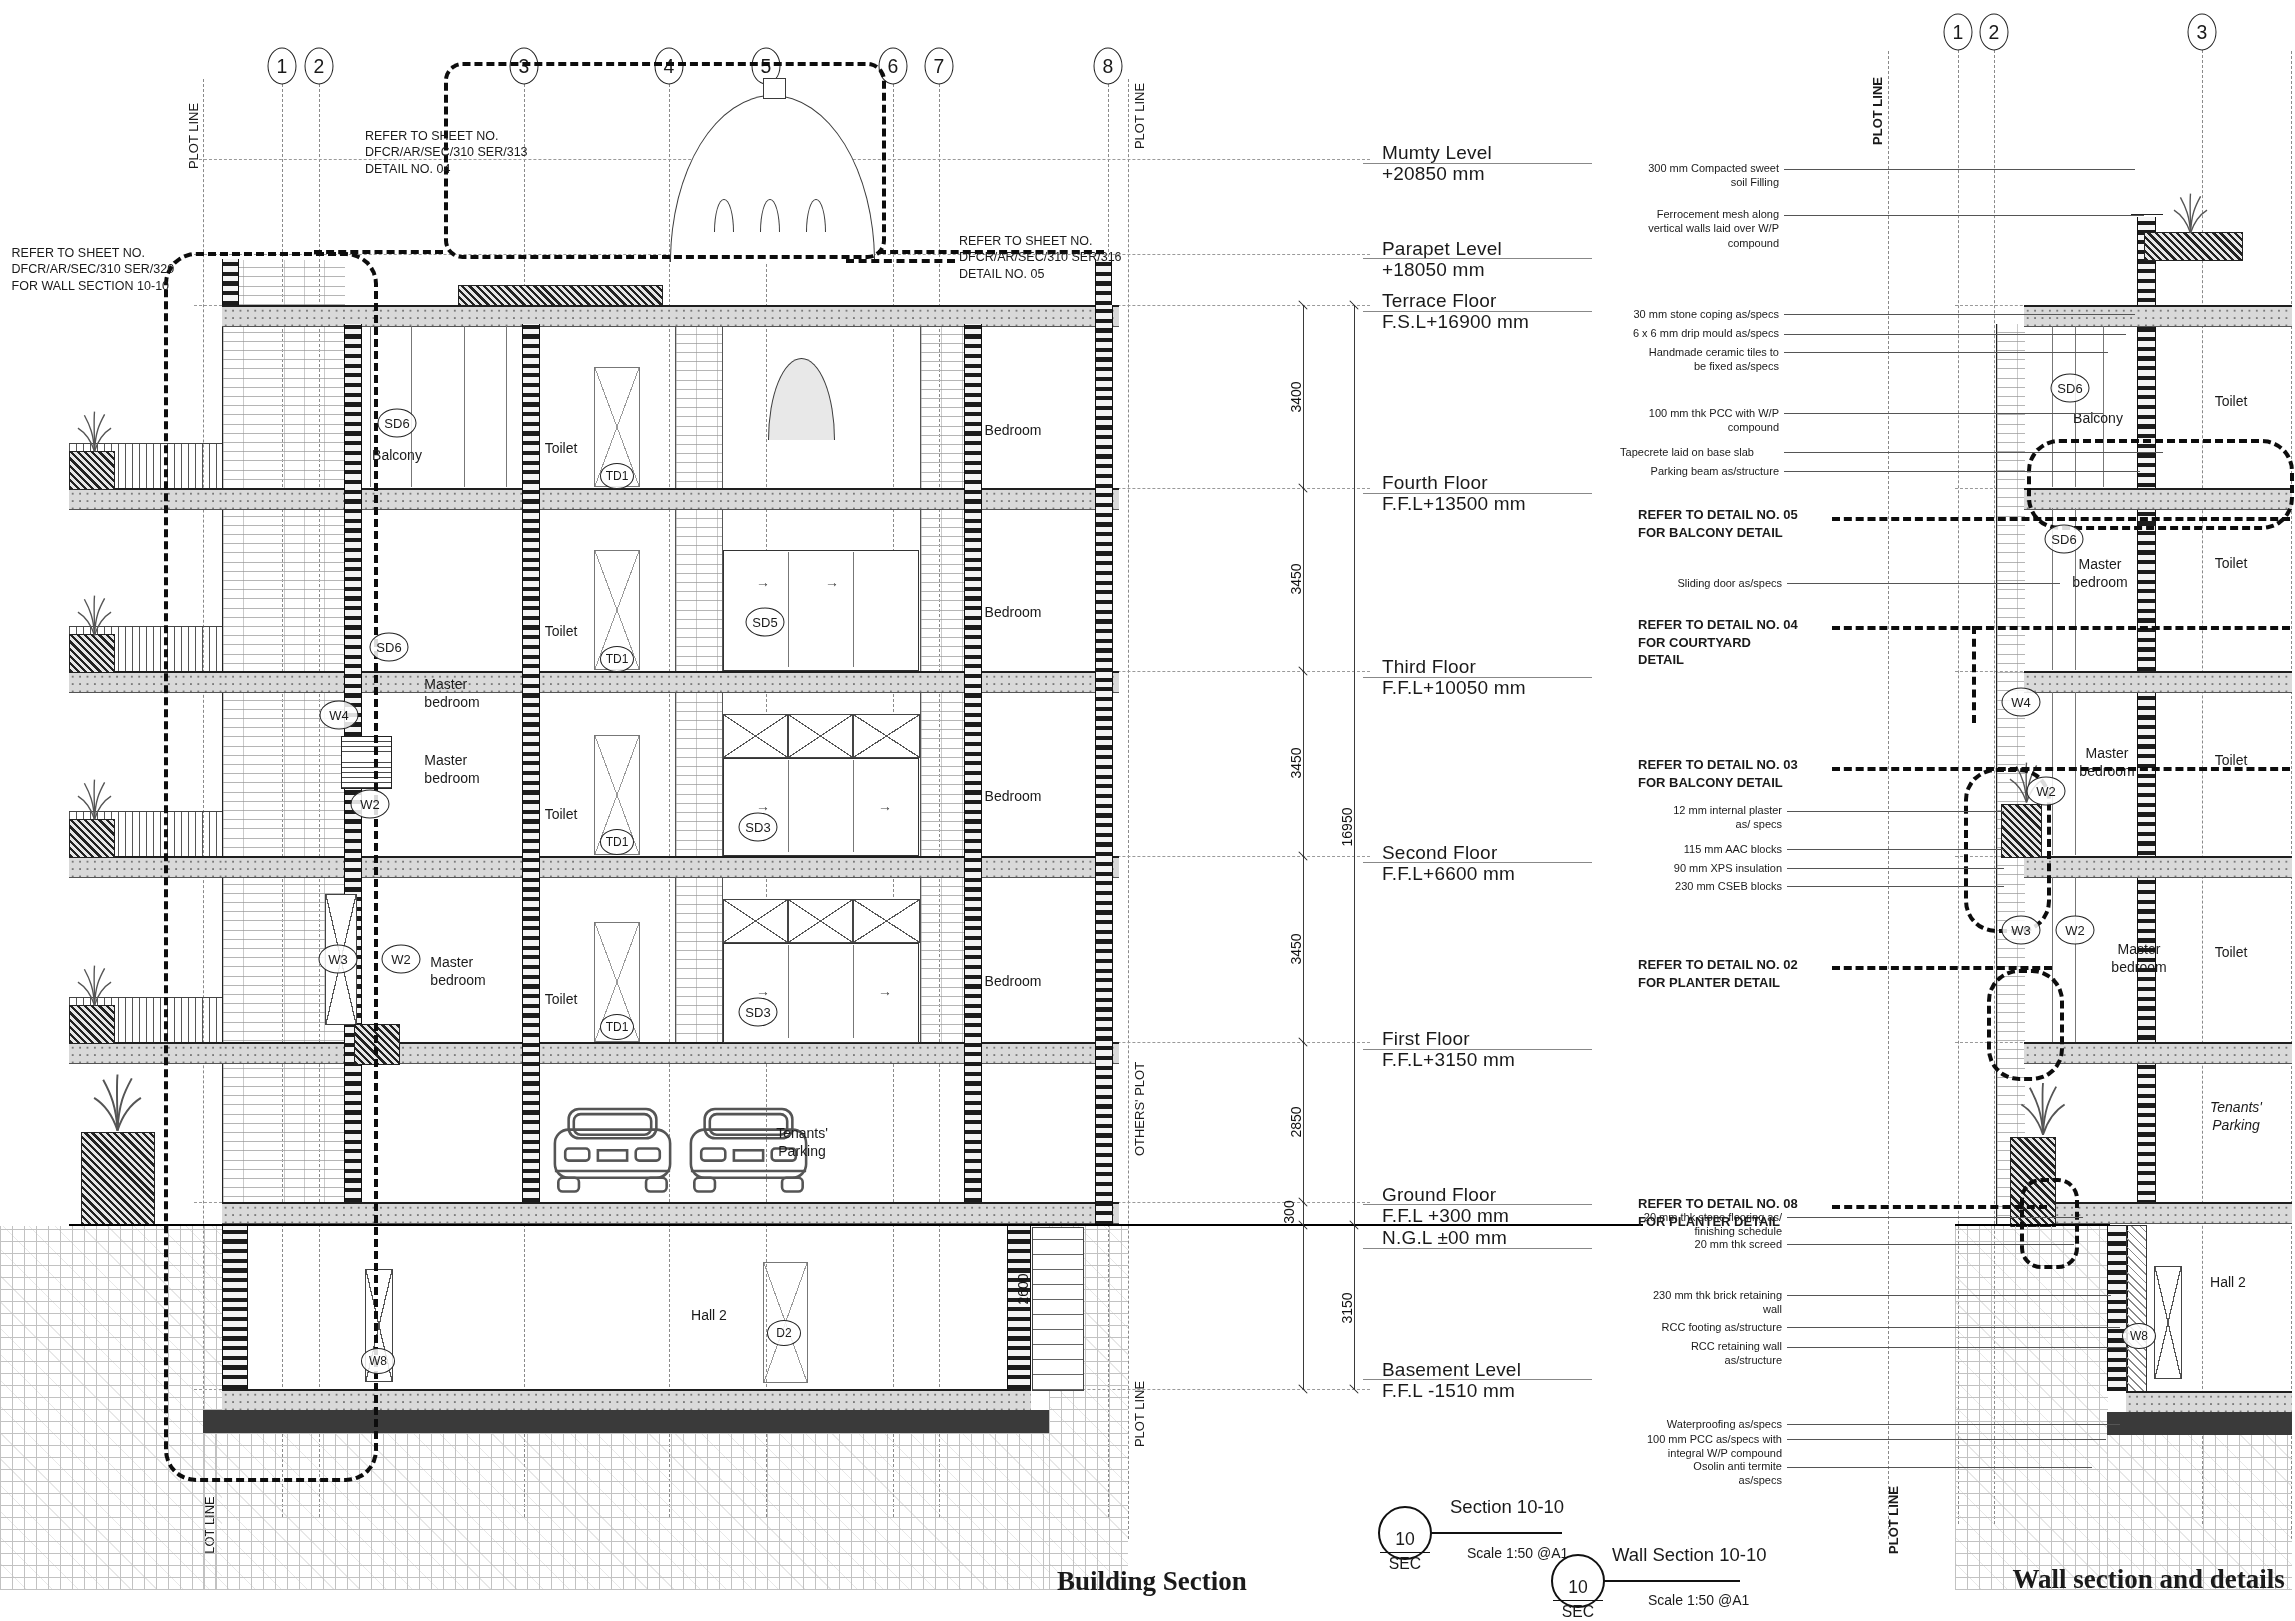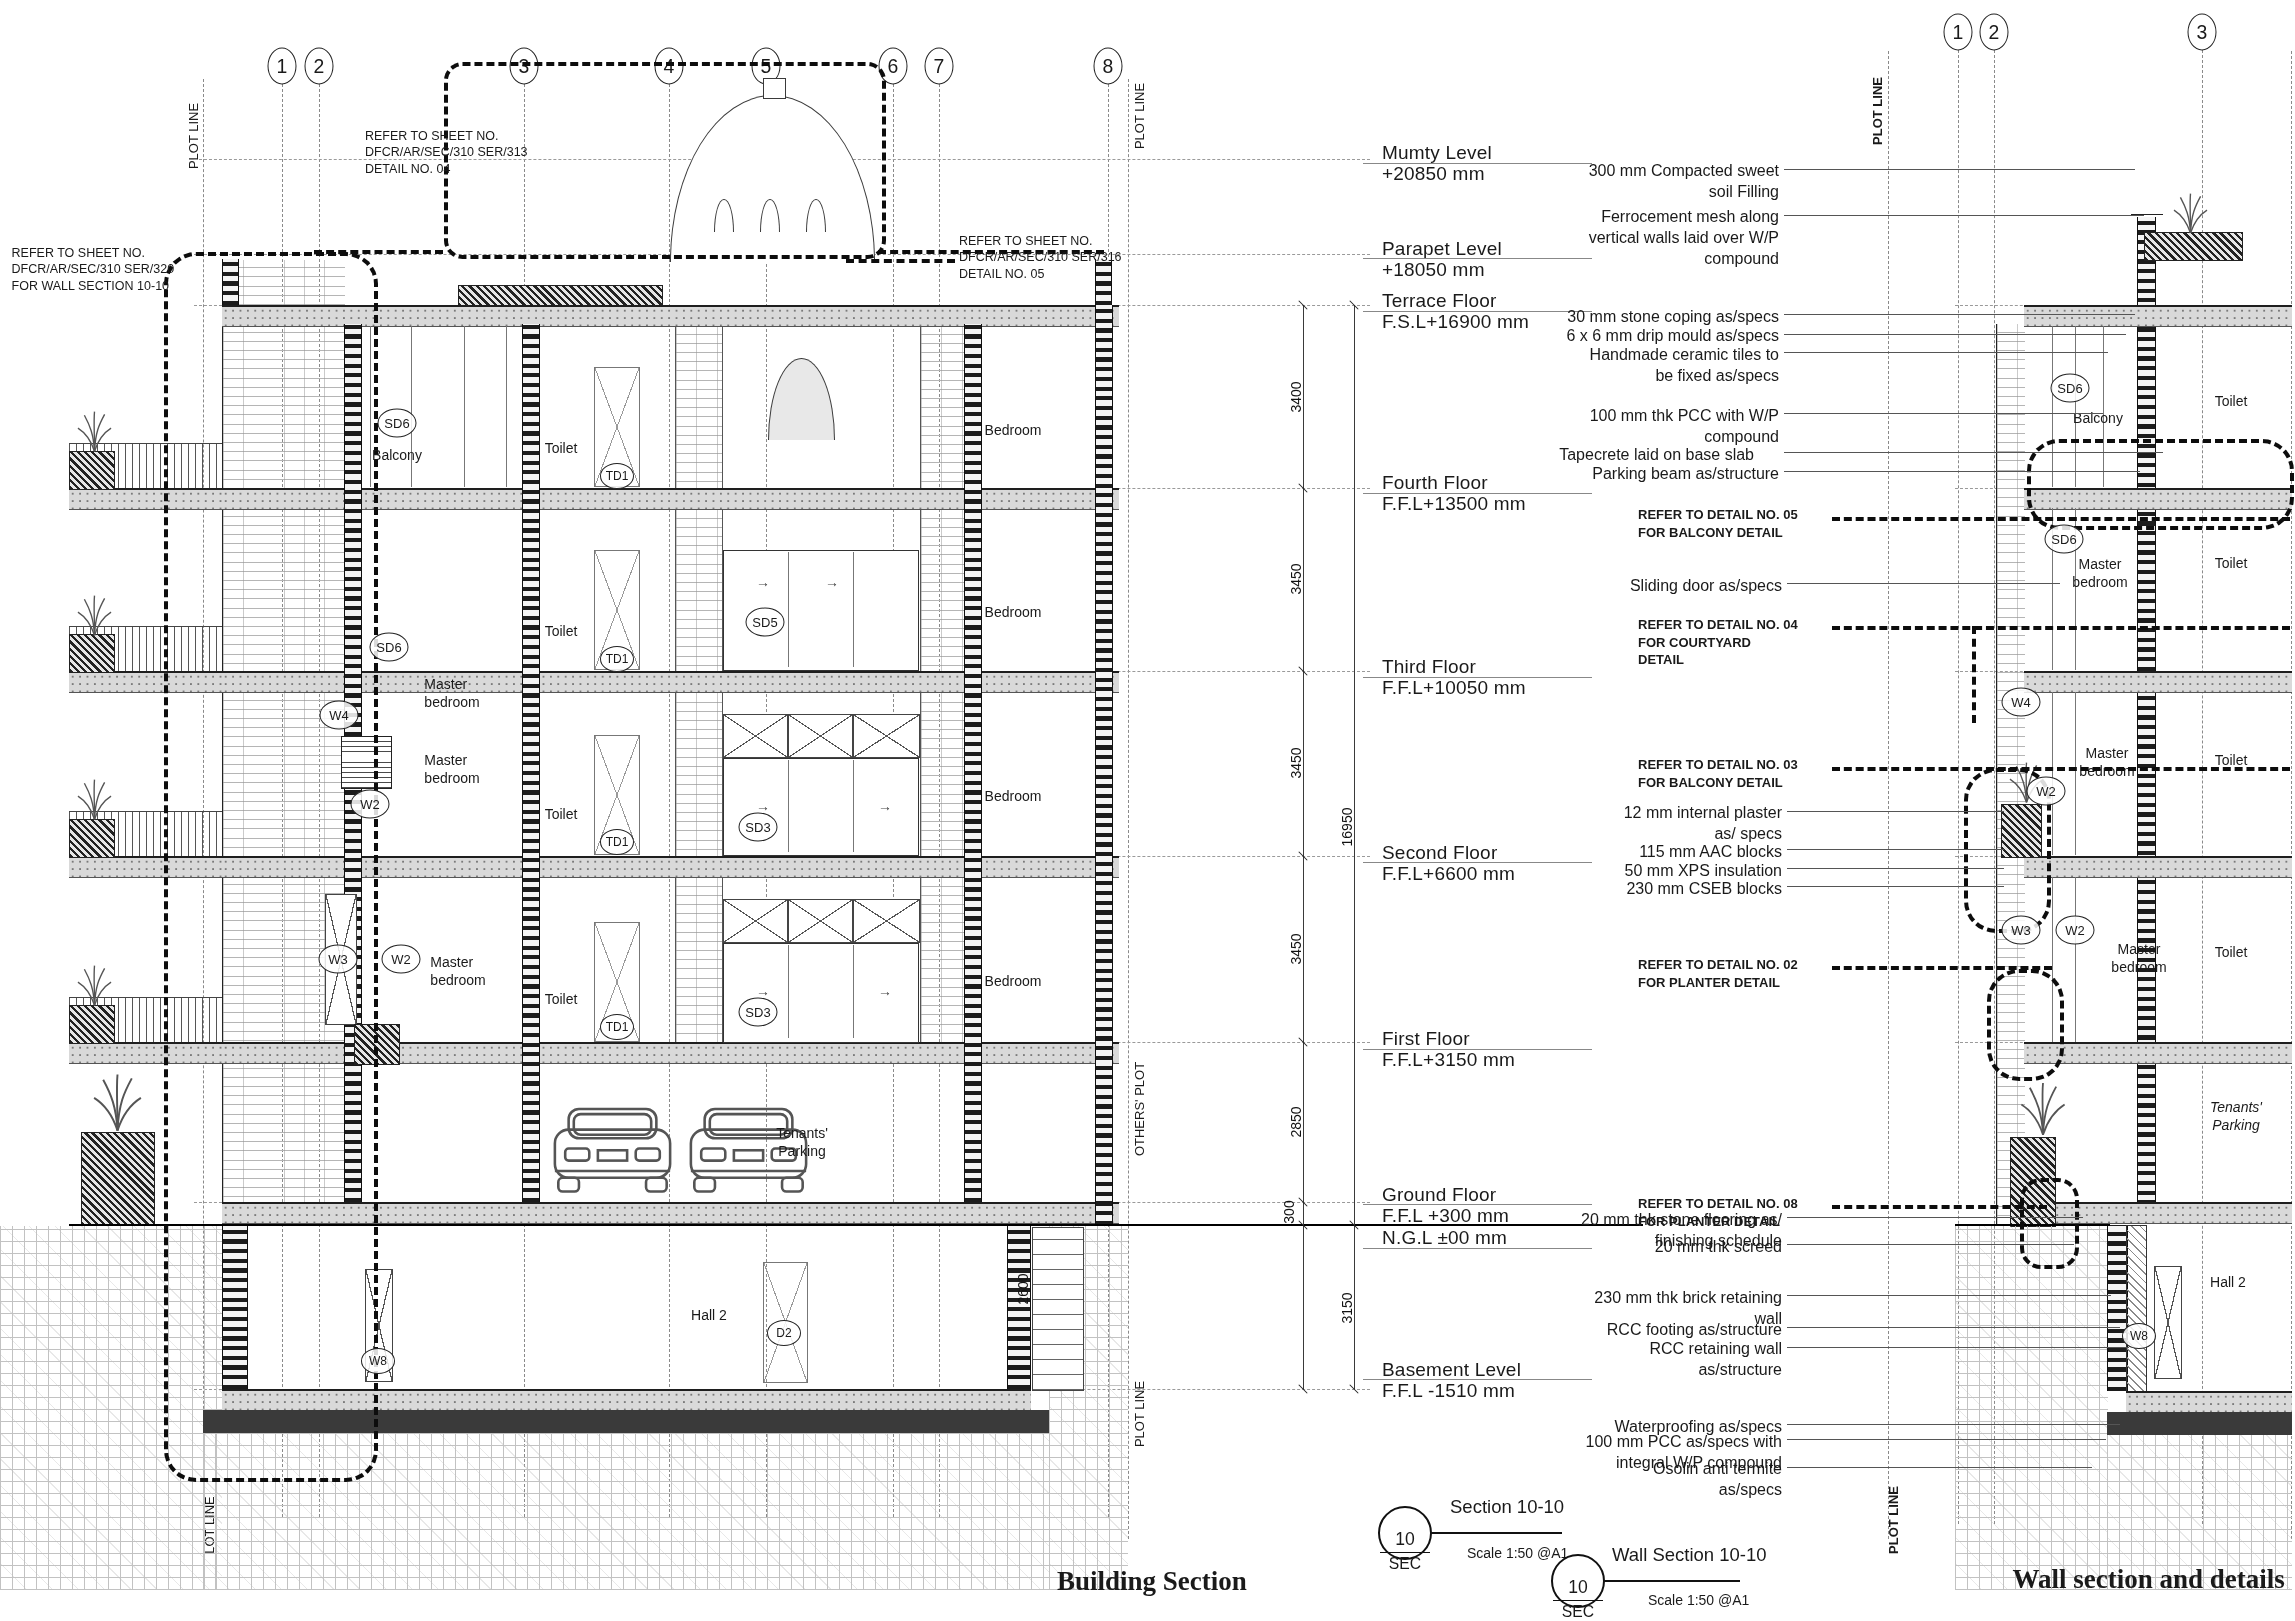--- a/index.html
+++ b/index.html
@@ -15,21 +15,21 @@
   .tdh{height:0;border-top:4.6px dashed #0d0d0d;}
   .tdv{width:0;border-left:4.6px dashed #0d0d0d;}
   .dbox{border:4.6px dashed #0d0d0d;border-radius:32px;}
   .bubble{width:27px;height:35px;border:1.4px solid #222;border-radius:50%;background:#fff;
           display:flex;align-items:center;justify-content:center;font-size:19.4px;}
   .tag{border:1.4px solid #222;border-radius:50%;background:rgba(255,255,255,.85);
        display:flex;align-items:center;justify-content:center;font-size:13px;width:37px;height:27px;}
   .tag.sm{width:32px;height:24px;font-size:12px;}
   .lvl{width:222px;line-height:1.12;font-size:19px;letter-spacing:0.2px;}
   .lvlu{height:0;border-top:0.7px solid #888;}
-  .ann{font-size:16px;line-height:1.3;white-space:pre-line;}
+  .ann{font-size:11px;line-height:1.3;white-space:pre-line;}
   .annr{text-align:right;}
   .refer{font-weight:bold;font-size:13px;line-height:1.35;white-space:pre-line;}
   .room{font-size:14px;white-space:pre-line;text-align:center;line-height:1.3;}
   .dim{font-size:14px;color:#111;}
   .brick{background:
      repeating-linear-gradient(90deg,rgba(150,150,150,.5) 0 0.9px,transparent 0.9px 20.3px),
      repeating-linear-gradient(0deg,#b5b5b5 0 0.9px,transparent 0.9px 9.2px);}
   .ladder{background:repeating-linear-gradient(0deg,#1c1c1c 0 4.2px,#f5f5f5 4.2px 9.7px);
      border-left:1.4px solid #111;border-right:1.4px solid #111;}
   .speck{background-color:#d9d9d9;
@@ -557,21 +557,21 @@
   <div class="a tdh" style="left:1832px;top:626px;width:458px"></div>
   <div class="a tdv" style="left:1972px;top:626px;height:97px"></div>
   <div class="a refer" style="left:1638px;top:756px">REFER TO DETAIL NO. 03
 FOR BALCONY DETAIL</div>
   <div class="a tdh" style="left:1832px;top:767px;width:458px"></div>
   <div class="a ann annr" style="right:513px;top:803px;width:277px">12 mm internal plaster
 as/ specs</div>
   <div class="a ldr" style="left:1787px;top:811px;width:217px"></div>
   <div class="a ann annr" style="right:513px;top:842px;width:277px">115 mm AAC blocks</div>
   <div class="a ldr" style="left:1787px;top:849px;width:217px"></div>
-  <div class="a ann annr" style="right:513px;top:861px;width:277px">50 mm XPS insulation</div>
+  <div class="a ann annr" style="right:513px;top:861px;width:277px">90 mm XPS insulation</div>
   <div class="a ldr" style="left:1787px;top:868px;width:217px"></div>
   <div class="a ann annr" style="right:513px;top:879px;width:277px">230 mm CSEB blocks</div>
   <div class="a ldr" style="left:1787px;top:886px;width:217px"></div>
   <div class="a refer" style="left:1638px;top:956px">REFER TO DETAIL NO. 02
 FOR PLANTER DETAIL</div>
   <div class="a tdh" style="left:1832px;top:966px;width:220px"></div>
   <div class="a refer" style="left:1638px;top:1195px">REFER TO DETAIL NO. 08
 FOR PLANTER DETAIL</div>
   <div class="a tdh" style="left:1832px;top:1205px;width:215px"></div>
 

